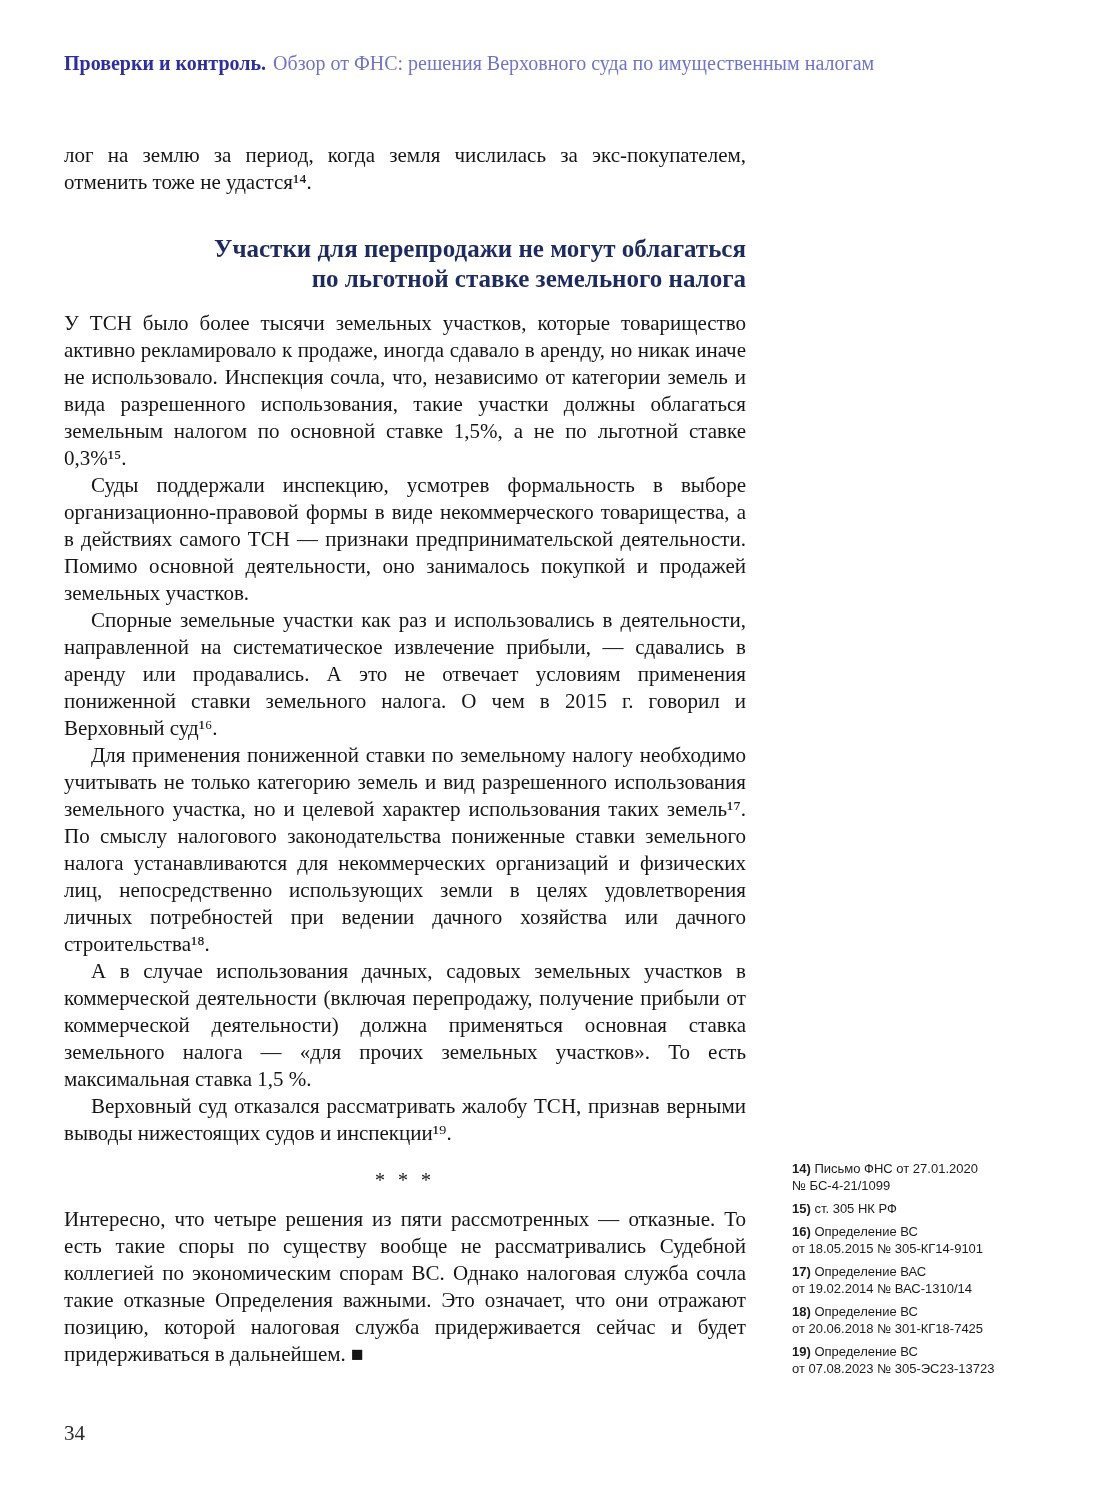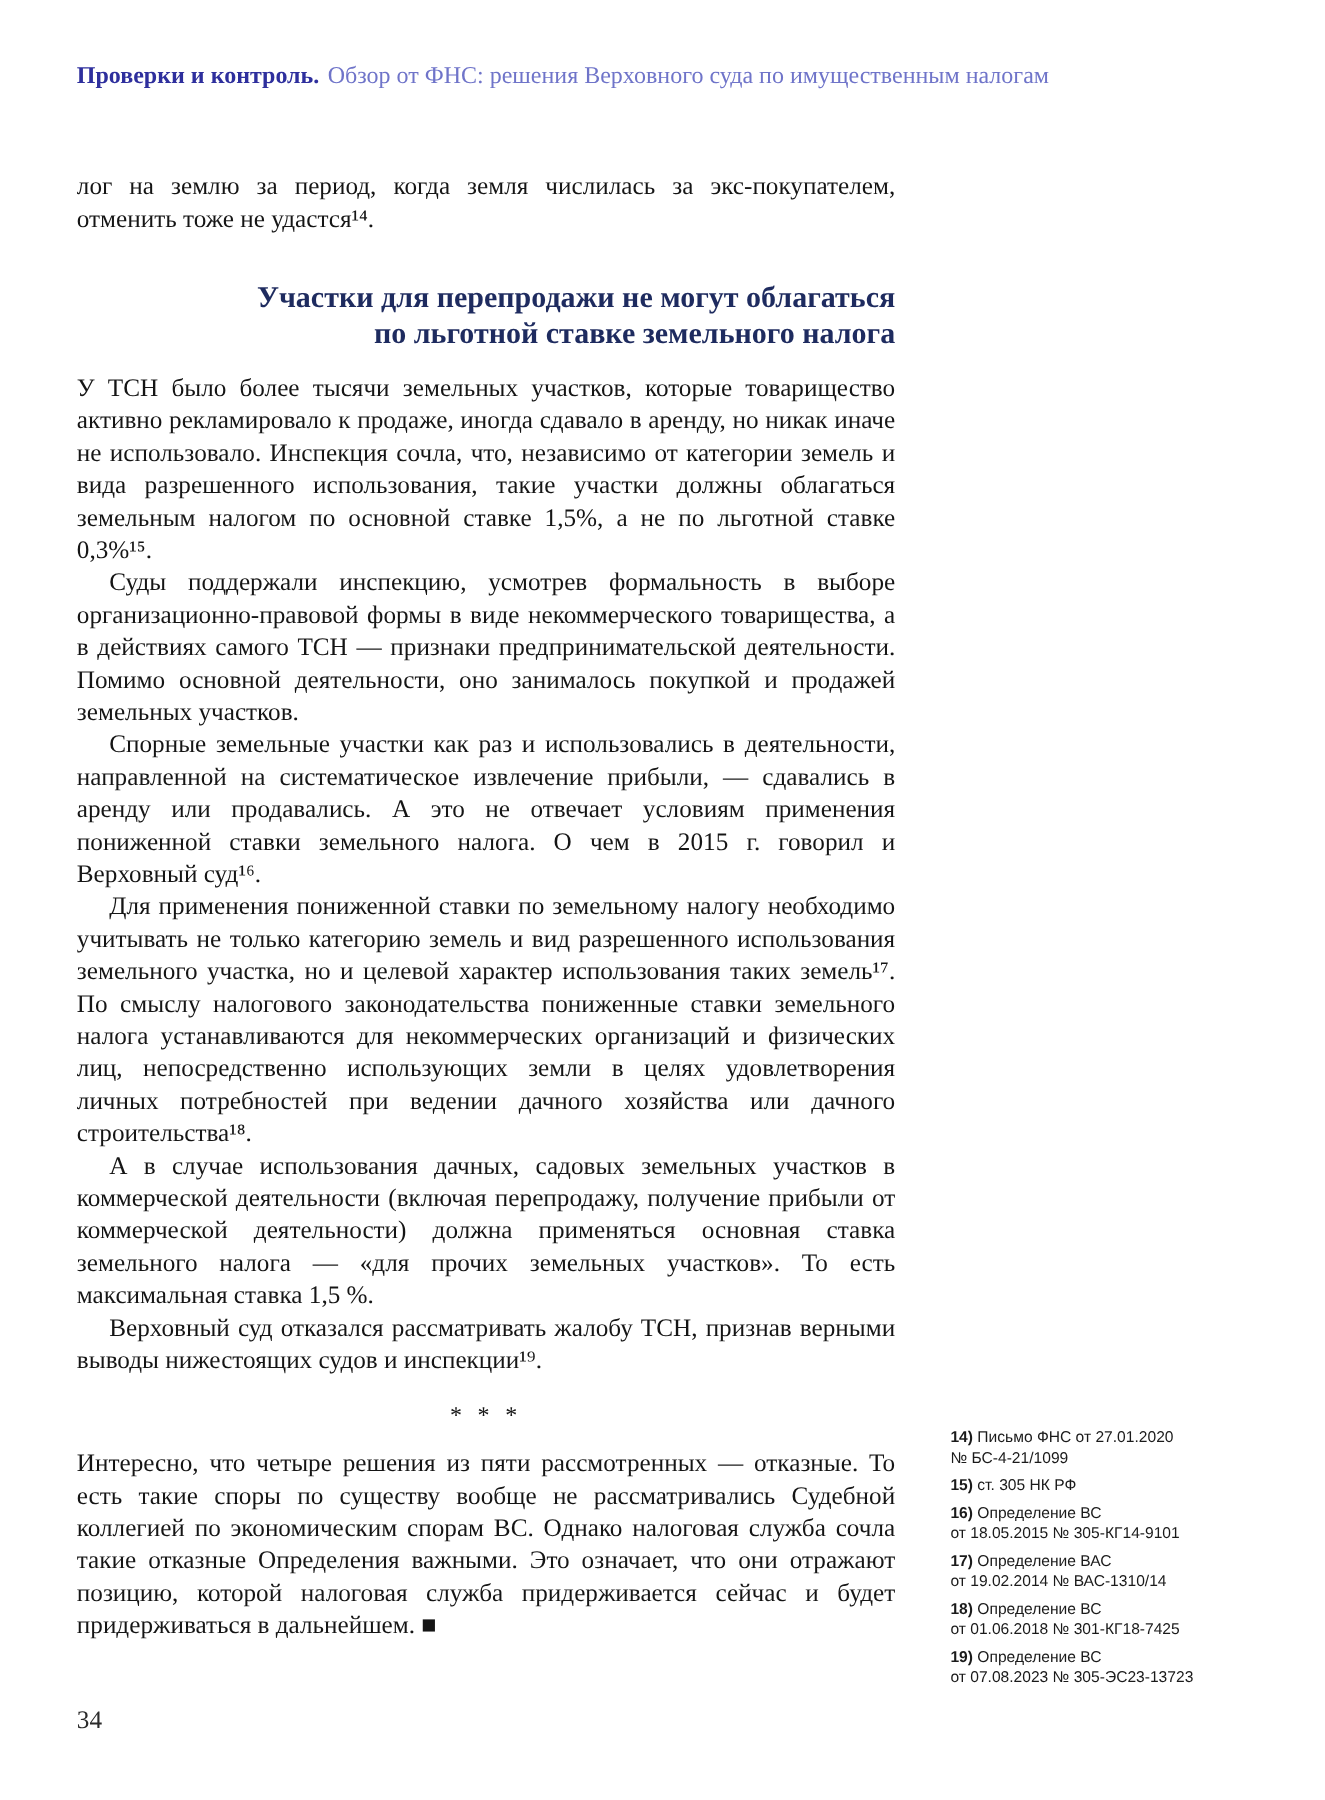--- a/index.html
+++ b/index.html
@@ -75,21 +75,20 @@
   
   .footnotes {
     position: absolute;
     top: 1160px;
     left: 792px;
     width: 280px;
     font-family: "Liberation Sans", sans-serif;
     font-size: 13px;
     line-height: 17px;
     color: #1a1a1a;
-    margin-top: 29px;
   }
   .footnote {
     margin-bottom: 6px;
   }
   .fn-num {
     font-weight: 700;
   }
   .fn-text {
     white-space: pre-line;
   }
@@ -147,21 +146,21 @@
 от 18.05.2015 № 305-КГ14-9101</span>
     </div>
     <div class="footnote">
       <span class="fn-num">17)</span>
       <span class="fn-text">Определение ВАС
 от 19.02.2014 № ВАС-1310/14</span>
     </div>
     <div class="footnote">
       <span class="fn-num">18)</span>
       <span class="fn-text">Определение ВС
-от 01.06.2018 № 301-КГ18-7425</span>
+от 20.06.2018 № 301-КГ18-7425</span>
     </div>
     <div class="footnote">
       <span class="fn-num">19)</span>
       <span class="fn-text">Определение ВС
 от 07.08.2023 № 305-ЭС23-13723</span>
     </div>
   </aside>
 
   <div class="page-number">34</div>
 

